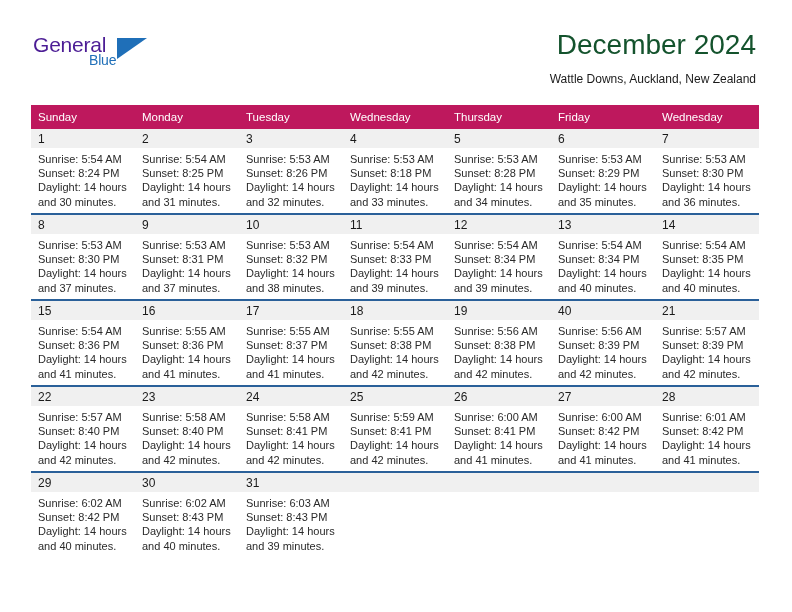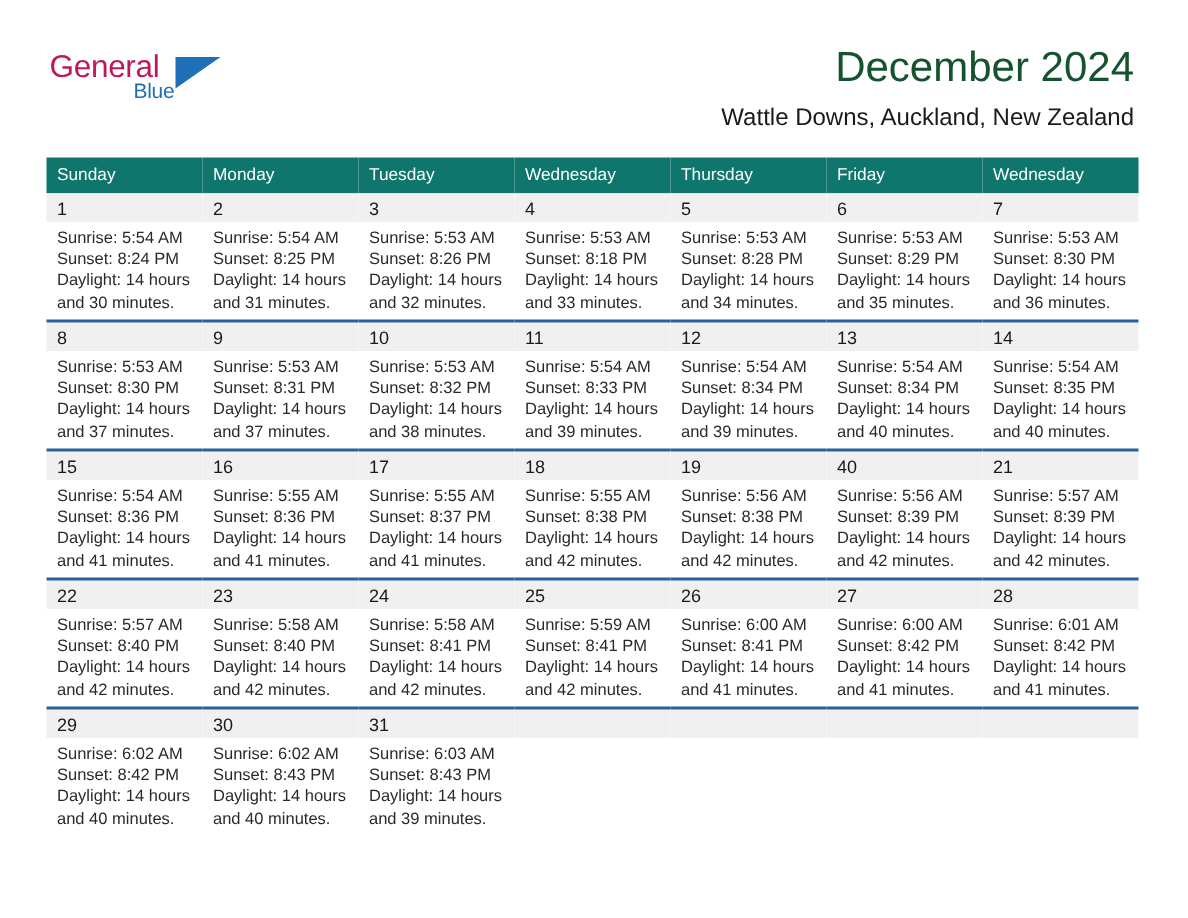--- a/index.html
+++ b/index.html
@@ -37,21 +37,21 @@
     top: 33px;
     width: 180px;
     height: 48px;
   }
   .logo-general {
     position: absolute;
     left: 0;
     top: 0;
     font-size: 21px;
     letter-spacing: -0.2px;
-    color: #be185d;
+    color: #4c1d95;
     font-family: "Liberation Sans", sans-serif;
   }
   .logo-blue {
     position: absolute;
     left: 56px;
     top: 19px;
     font-size: 14px;
     letter-spacing: -0.2px;
     color: #1f6fb8;
     font-family: "Liberation Sans", sans-serif;
@@ -74,39 +74,39 @@
   }
   .cal-title {
     font-size: 28px;
     font-weight: normal;
     color: #14532d;
     line-height: 34px;
     white-space: nowrap;
   }
   .cal-subtitle {
     margin-top: 8px;
-    font-size: 16px;
+    font-size: 12px;
     font-weight: normal;
     color: #1a1a1a;
     line-height: 18px;
     white-space: nowrap;
   }
 
   
   .calendar {
     position: absolute;
     left: 31px;
     top: 105px;
     width: 728px;
     border-collapse: collapse;
     table-layout: fixed;
   }
 
   .calendar th {
-    background: #0f766e;
+    background: #be185d;
     color: #ffffff;
     font-size: 11.5px;
     font-weight: normal;
     text-align: left;
     padding: 6px 0 6px 7px;
     height: 20px;
     box-sizing: border-box;
   }
 
   .calendar td {

